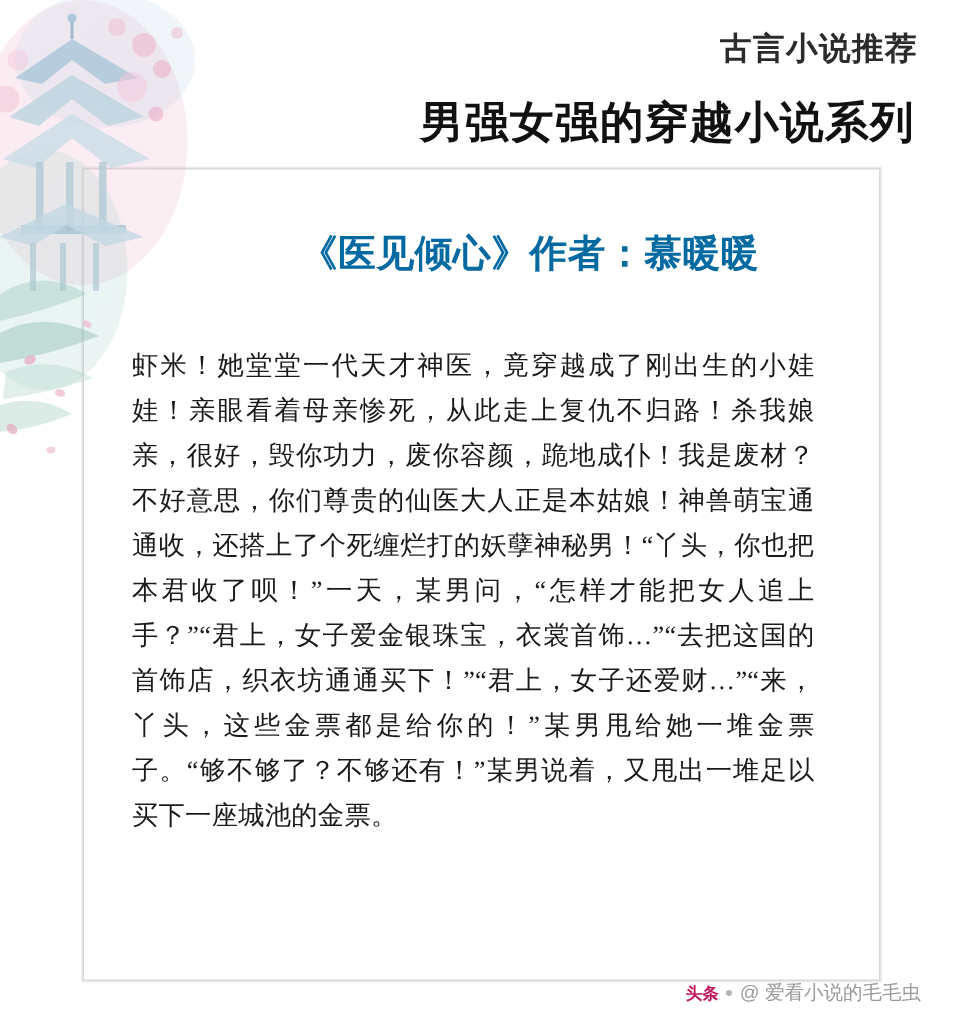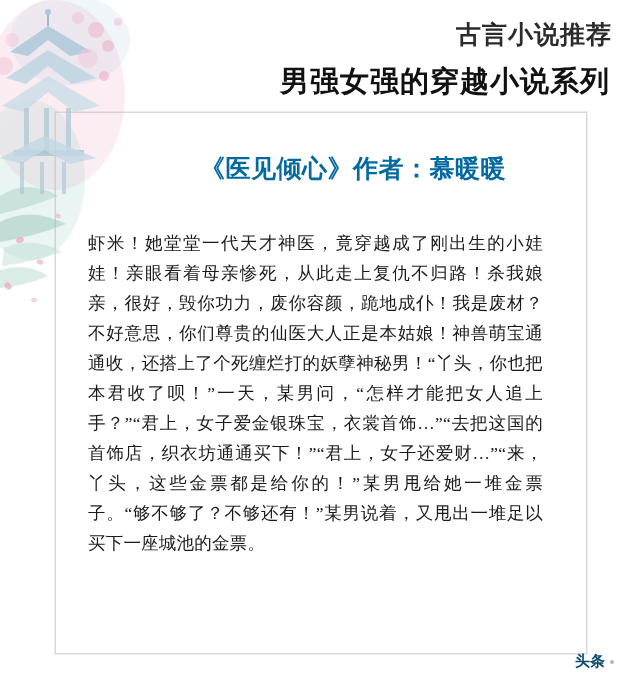--- a/index.html
+++ b/index.html
@@ -38,21 +38,21 @@
     border: 1px solid #d8d8d8;
     box-shadow: 0 0 0 1px #ececec;
     z-index: 1;
   }
 
   
   .kicker {
     position: absolute;
     right: 28px;
     top: 18px;
-    font-size: 25px;
+    font-size: 21px;
     color: #2b2b2b;
     letter-spacing: 1px;
     z-index: 3;
     font-family: "Liberation Serif", serif;
     font-weight: 600;
   }
   .main-title {
     position: absolute;
     left: 0;
     right: 30px;
@@ -103,22 +103,22 @@
     font-size: 13px;
     color: #9a9a9a;
     z-index: 3;
     display: flex;
     align-items: center;
     gap: 5px;
     font-family: "Liberation Sans", sans-serif;
   }
   .wm-logo {
     font-weight: 700;
-    color: #0c4a6e;
-    font-size: 15px;
+    color: #be185d;
+    font-size: 11px;
   }
   .wm-dot {
     display: inline-block;
     width: 4px; height: 4px;
     border-radius: 50%;
     background: #b5b5b5;
   }
 </style>
 </head>
 <body>
@@ -197,13 +197,14 @@
 
 <div class="page-card"></div>
 
 <div class="book-title">《医见倾心》作者：慕暖暖</div>
 
 <div class="synopsis">虾米！她堂堂一代天才神医，竟穿越成了刚出生的小娃娃！亲眼看着母亲惨死，从此走上复仇不归路！杀我娘亲，很好，毁你功力，废你容颜，跪地成仆！我是废材？不好意思，你们尊贵的仙医大人正是本姑娘！神兽萌宝通通收，还搭上了个死缠烂打的妖孽神秘男！“丫头，你也把本君收了呗！”一天，某男问，“怎样才能把女人追上手？”“君上，女子爱金银珠宝，衣裳首饰…”“去把这国的首饰店，织衣坊通通买下！”“君上，女子还爱财…”“来，丫头，这些金票都是给你的！”某男甩给她一堆金票子。“够不够了？不够还有！”某男说着，又甩出一堆足以买下一座城池的金票。</div>
 
 <div class="watermark">
   <span class="wm-logo">头条</span>
   <span class="wm-dot"></span>
+  <span>@ 爱看小说的毛毛虫</span>
 </div>
 
 </body></html>

